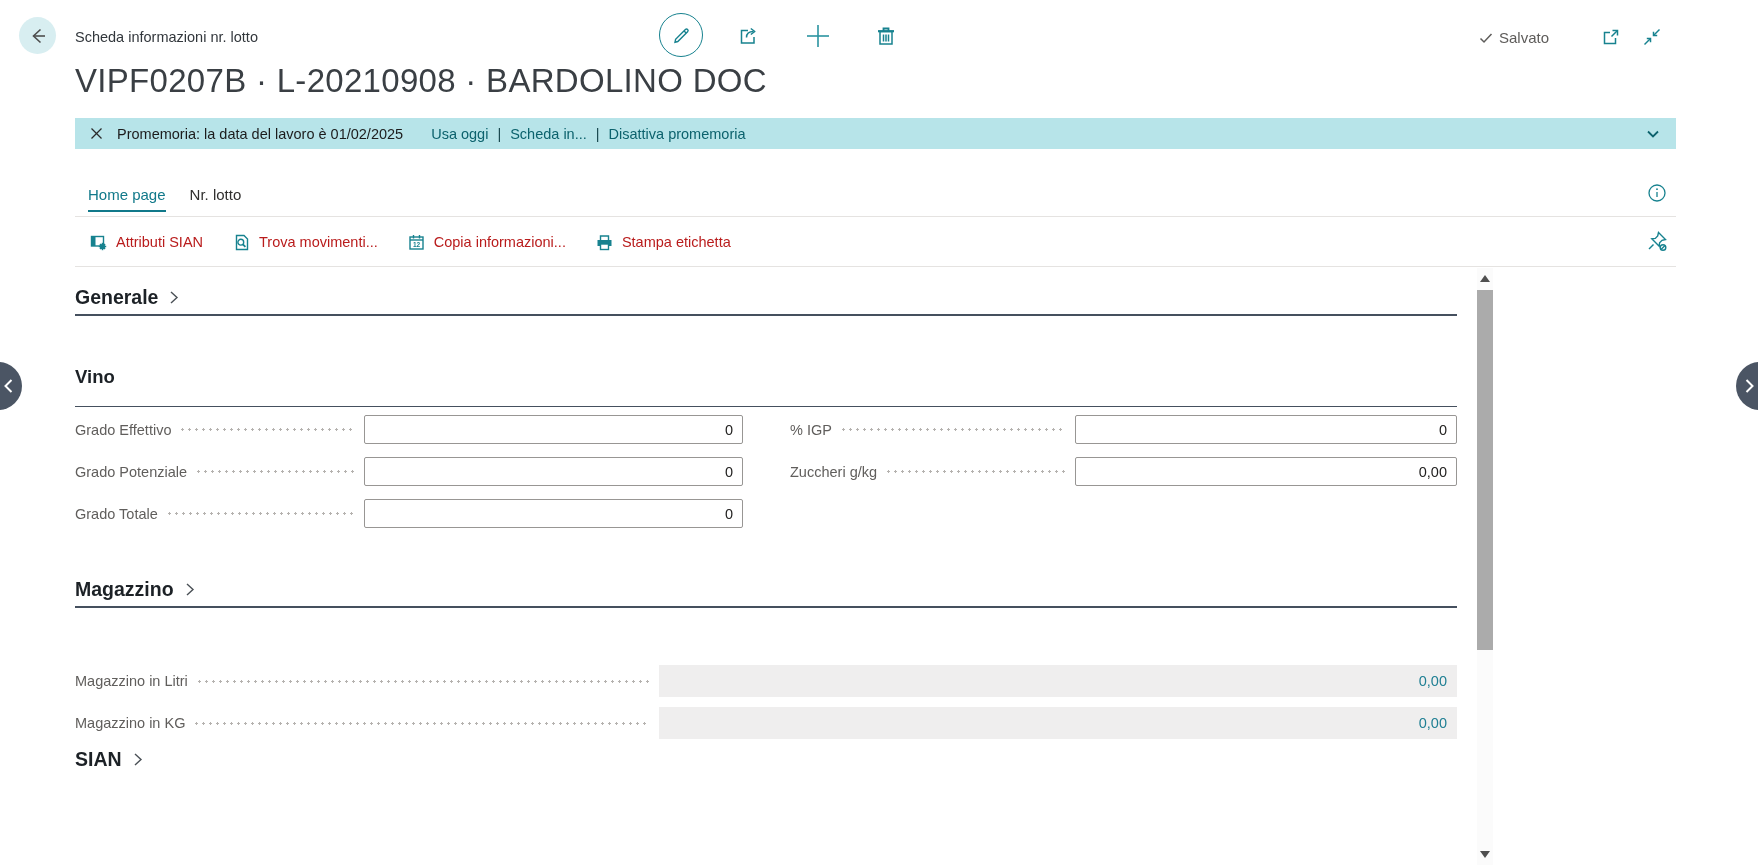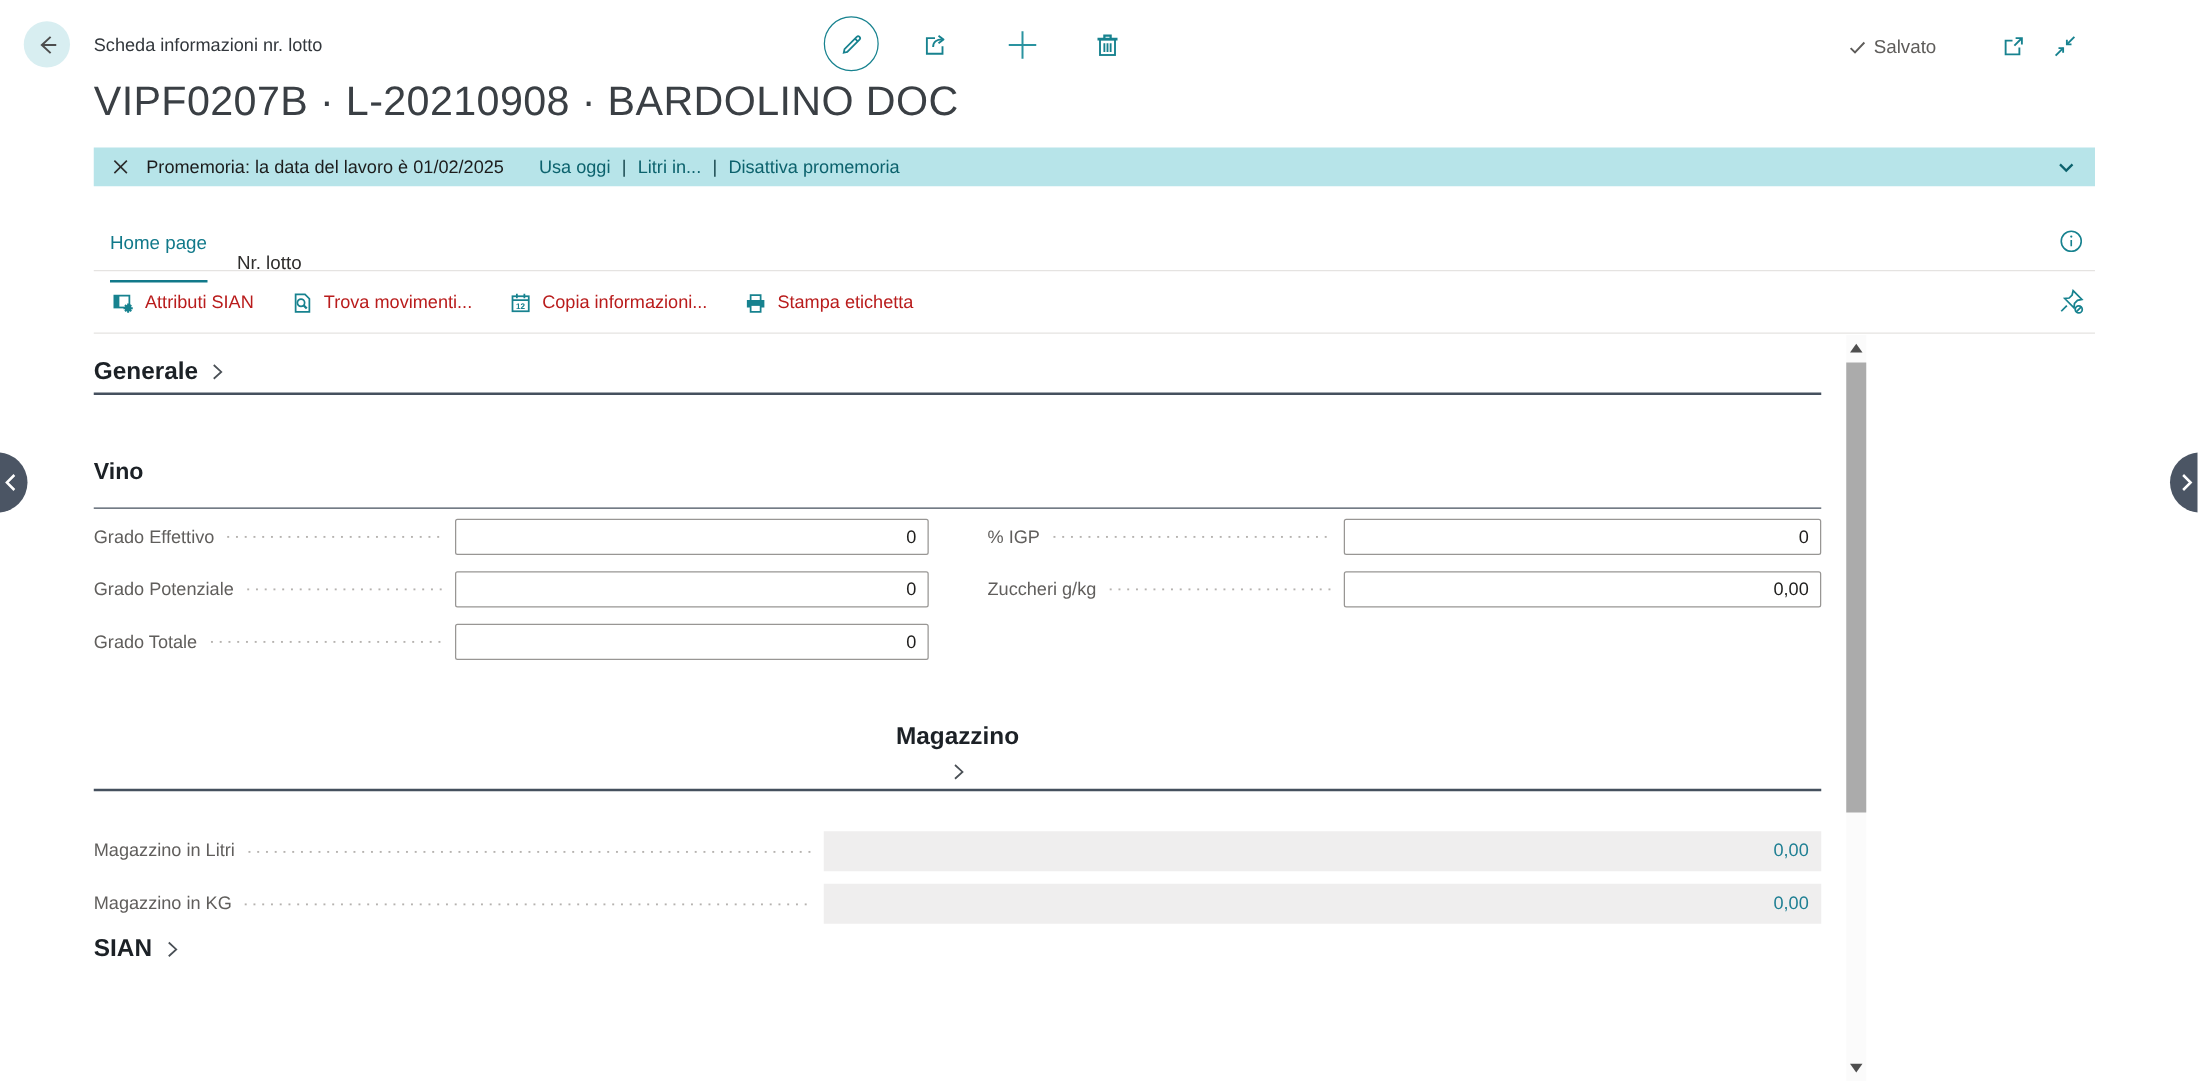--- a/index.html
+++ b/index.html
@@ -30,35 +30,35 @@
   .notif-close { width:16px; height:16px; margin-right:12px; cursor:pointer; flex:none; }
   .notif-links { display:flex; align-items:center; gap:9px; margin-left:28px; }
   .notif-link { color:#0c626d; cursor:pointer; }
   .notif-sep { color:#16454c; }
   .notif-chev { margin-left:auto; width:18px; height:18px; cursor:pointer; }
 
   
   .tabs-row { left:88px; top:186px; display:flex; gap:24px; font-size:15px; }
   .tab { cursor:pointer; padding-bottom:7px; }
   .tab.active { color:#11798a; border-bottom:2px solid #11798a; }
-  .tab.inactive { color:#2f2e2d;margin-top:16px; }
+  .tab.inactive { color:#2f2e2d; }
   .info-btn { left:1646px; top:182px; width:22px; height:22px; }
   .divider { left:75px; width:1601px; height:1px; background:#e5e3e1; }
   .d1 { top:216px; } .d2 { top:266px; }
   .toolbar { left:88px; top:227px; height:30px; display:flex; align-items:center; gap:28px; }
   .tb-action { display:flex; align-items:center; gap:7px; cursor:pointer;
                font-size:14.5px; color:#b91c1c; }
   .pin-btn { left:1644px; top:228px; width:26px; height:26px; }
 
   
   .sec { left:75px; width:1382px; display:flex; align-items:center; gap:8px;
          font-weight:700; color:#1c2126; cursor:pointer; }
   .sec-generale { top:286px; font-size:19.5px; padding-bottom:5px; border-bottom:2px solid #45505e; }
   .sec-vino { top:366px; font-size:18.5px; padding-bottom:18px; border-bottom:1px solid #45505e; }
-  .sec-magazzino { top:578px; font-size:19.5px; padding-bottom:5px; border-bottom:2px solid #45505e;flex-direction:column; }
+  .sec-magazzino { top:578px; font-size:19.5px; padding-bottom:5px; border-bottom:2px solid #45505e; }
   .sec-sian { top:748px; font-size:19.5px; }
 
   
   .frow { display:flex; align-items:center; height:29px; }
   .v1 { left:75px; width:668px; }
   .v2 { left:790px; width:667px; }
   .flabel { font-size:14.5px; color:#605e5c; white-space:nowrap; }
   .dots { flex:1; height:3px; margin:0 10px; align-self:center;
           background-image:radial-gradient(circle 1.1px at 1.5px 1.5px, #b5b2af 98%, transparent);
           background-size:7px 3px; background-repeat:repeat-x; background-position:left center; }
@@ -175,21 +175,21 @@
     <span class="notif-close">
       <svg width="15" height="15" viewBox="0 0 15 15" stroke="#2b2b2b" stroke-width="1.3">
         <line x1="2.5" y1="2.5" x2="12.5" y2="12.5"></line>
           <line x1="12.5" y1="2.5" x2="2.5" y2="12.5"></line>
       </svg>
     </span>
     <span>Promemoria: la data del lavoro è 01/02/2025</span>
     <span class="notif-links">
       <span class="notif-link">Usa oggi</span>
       <span class="notif-sep">|</span>
-      <span class="notif-link">Litri in...</span>
+      <span class="notif-link">Scheda in...</span>
       <span class="notif-sep">|</span>
       <span class="notif-link">Disattiva promemoria</span>
     </span>
     <span class="notif-chev">
       <svg width="18" height="18" viewBox="0 0 18 18" fill="none" stroke="#0c626d" stroke-width="1.8">
         <path d="M4 6.5 L9 11.5 L14 6.5"></path>
       </svg>
     </span>
   </div>
 

